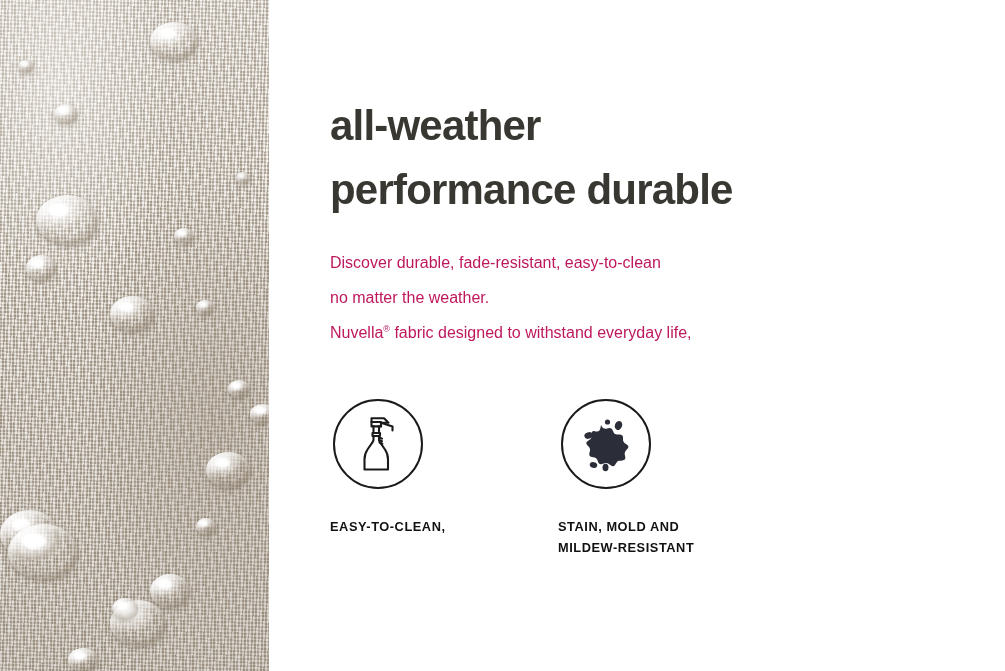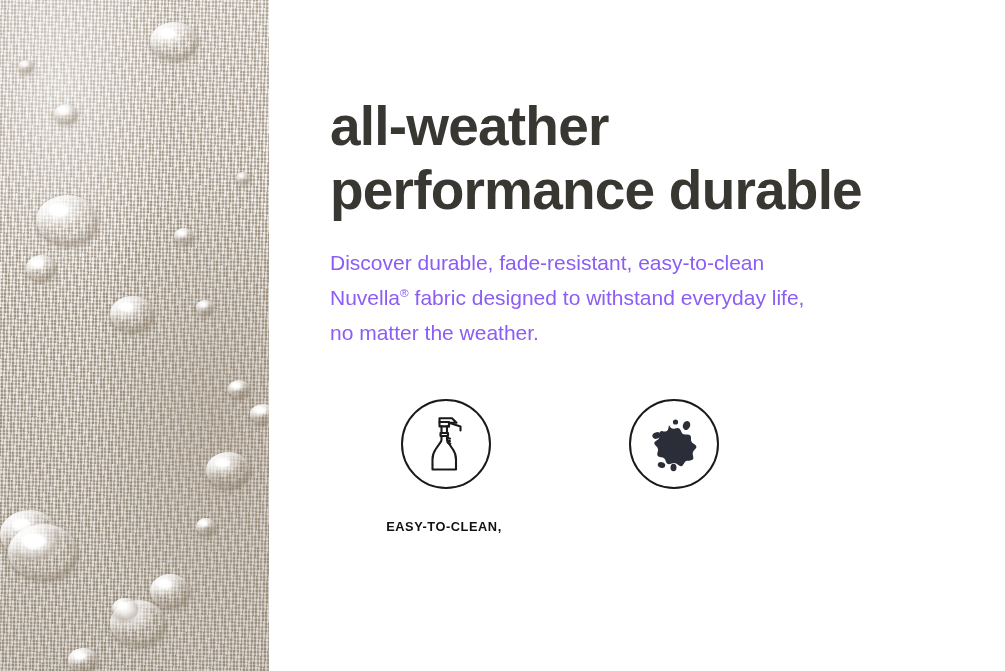--- a/index.html
+++ b/index.html
@@ -89,38 +89,38 @@
     width: 660px;
     height: 671px;
   }
 
   .headline {
     position: absolute;
     left: 0;
     top: 94px;
     width: 645px;
     margin: 0;
-    font-size: 55px;
+    font-size: 42px;
     line-height: 64px;
     font-weight: 700;
     letter-spacing: -0.8px;
     color: #393731;
   }
   .headline .hl-line { display: block; white-space: nowrap; }
 
   .subcopy {
     position: absolute;
     left: 0;
     top: 245px;
     width: 612px;
     margin: 0;
-    font-size: 21px;
+    font-size: 16px;
     line-height: 35px;
     font-weight: 400;
-    color: #8b5cf6;
+    color: #be185d;
   }
   .subcopy .sc-line { display: block; white-space: nowrap; }
   .subcopy sup {
     font-size: 0.56em;
     vertical-align: super;
     line-height: 0;
   }
 
   
   .features {
@@ -128,21 +128,21 @@
     left: 0;
     top: 399px;
     width: 660px;
     display: flex;
     gap: 0;
   }
   .feature {
     width: 228px;
     display: flex;
     flex-direction: column;
-    align-items: center;
+    align-items: flex-start;
   }
   .badge {
     width: 90px;
     height: 90px;
     border: 2px solid #1a1a1a;
     border-radius: 50%;
     display: flex;
     align-items: center;
     justify-content: center;
     box-sizing: border-box;
@@ -194,22 +194,22 @@
 
   <div class="content">
 
     <h1 class="headline">
       <span class="hl-line">all-weather</span>
       <span class="hl-line">performance durable</span>
     </h1>
 
     <p class="subcopy">
       <span class="sc-line">Discover durable, fade-resistant, easy-to-clean</span>
+      <span class="sc-line">no matter the weather.</span>
       <span class="sc-line"><span>Nuvella</span><sup>®</sup><span> fabric designed to withstand everyday life,</span></span>
-      <span class="sc-line">no matter the weather.</span>
     </p>
 
     <div class="features">
 
       <div class="feature">
         <div class="badge">
           <svg width="54" height="62" viewBox="0 0 54 62" fill="none" stroke="#1a1a1a" stroke-width="2.1" stroke-linecap="round" stroke-linejoin="round">
             <path d="M20.5 9 L20.5 5.2 L33 5.2 L37.5 9.8 L30 9.8 L30 13.4"></path>
             <path d="M20.5 9 L30 9 L30 13.4 L20.5 13.4 Z"></path>
             <path d="M30 9.8 L41.5 13.6 L41.5 17.5"></path>
@@ -233,18 +233,22 @@
                      Q20.8 42.4 17 42.2 Q11.8 41.9 13.6 37.2 Q15 33.5 12 31 Q8.2 27.8 12.5 25.6
                      Q16 23.8 15.6 20 Q15 15 19.8 16.4 Q23.4 17.4 24.3 13.6 Q24.7 11.9 25 10 Z"></path>
             <ellipse cx="42.5" cy="10.5" rx="3.6" ry="4.6" transform="rotate(22 42.5 10.5)"></ellipse>
             <circle cx="31.5" cy="7" r="2.6"></circle>
             <ellipse cx="12.5" cy="20.5" rx="4.2" ry="3.2" transform="rotate(-18 12.5 20.5)"></ellipse>
             <circle cx="44.5" cy="42.5" r="3.2"></circle>
             <ellipse cx="29.5" cy="52.5" rx="3" ry="3.8"></ellipse>
             <ellipse cx="17.5" cy="50" rx="3.8" ry="2.9" transform="rotate(14 17.5 50)"></ellipse>
           </svg>
         </div>
+        <div class="feature-caption">
+          <span class="cap-line">STAIN, MOLD AND</span>
+          <span class="cap-line">MILDEW-RESISTANT</span>
+        </div>
       </div>
 
 
     </div>
   </div>
 </div>
 
 </body></html>

